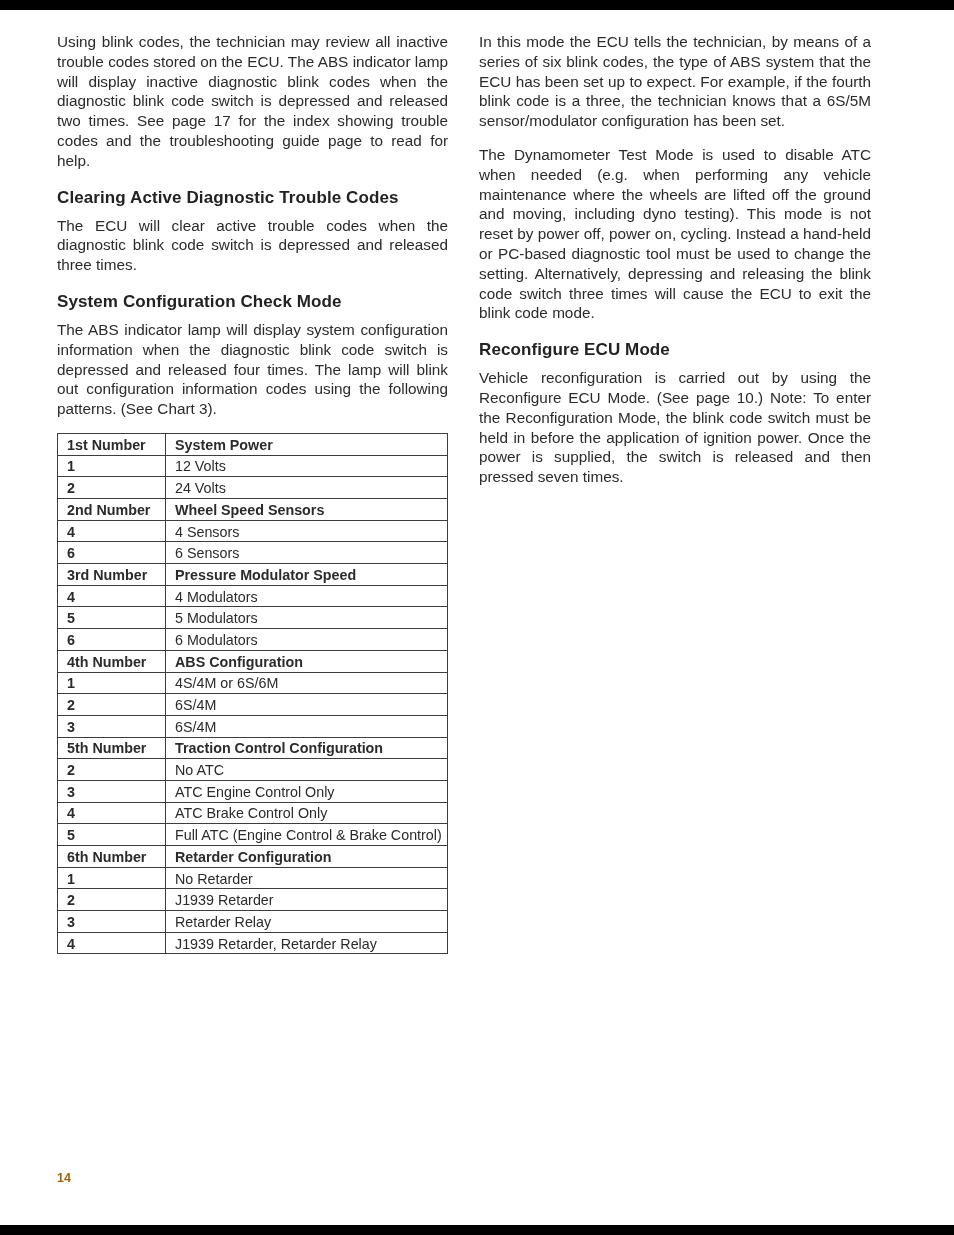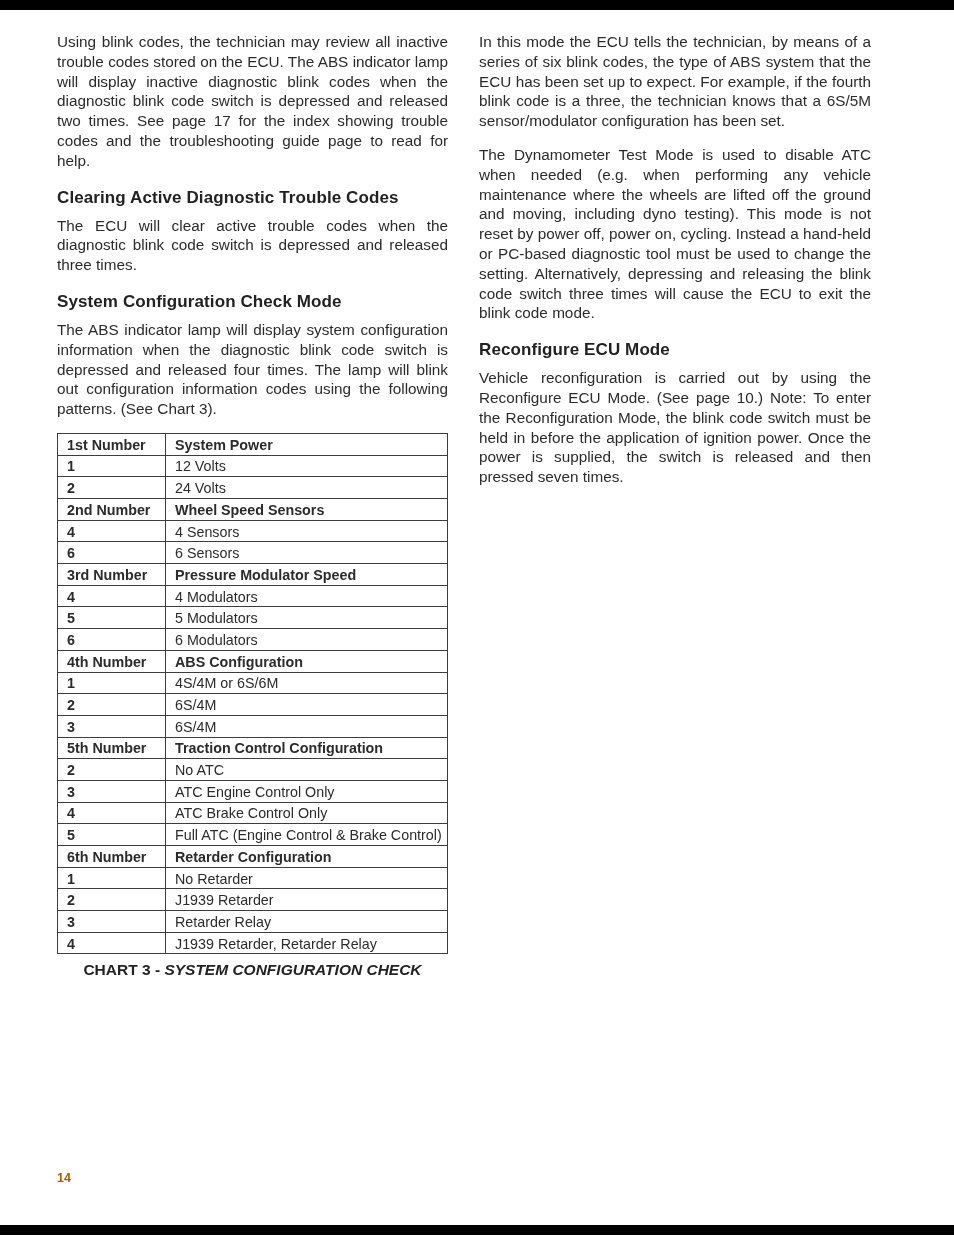--- a/index.html
+++ b/index.html
@@ -189,21 +189,20 @@
           <td class="col-code">3</td>
           <td>Retarder Relay</td>
         </tr>
         <tr>
           <td class="col-code">4</td>
           <td>J1939 Retarder, Retarder Relay</td>
         </tr>
       </tbody>
   </table>
 
-  <div class="chart-caption"><span>CHART 3 - </span><span class="italic">SYSTEM CONFIGURATION CHECK</span></div>
 </div>
 
 <div class="col col-right">
   <p class="body-text">In this mode the ECU tells the technician, by means of a series of six blink codes, the type of ABS system that the ECU has been set up to expect.  For example, if the fourth blink code is a three, the technician knows that a 6S/5M sensor/modulator configuration has been set.</p>
 
   <p class="body-text">The Dynamometer Test Mode is used to disable ATC when needed (e.g. when performing any vehicle maintenance where the wheels are lifted off the ground and moving, including dyno testing).  This mode is not reset by power off, power on, cycling.  Instead a hand-held or PC-based diagnostic tool must be used to change the setting.  Alternatively, depressing and releasing the blink code switch three times will cause the ECU to exit the blink code mode.</p>
 
   <h3 class="section-heading">Reconfigure ECU Mode</h3>
   <p class="body-text">Vehicle reconfiguration is carried out by using the Reconfigure ECU Mode. (See page 10.)  Note:  To enter the Reconfiguration Mode, the blink code switch must be held in before the application of ignition power. Once the power is supplied, the switch is released and then pressed seven times.</p>
 </div>

